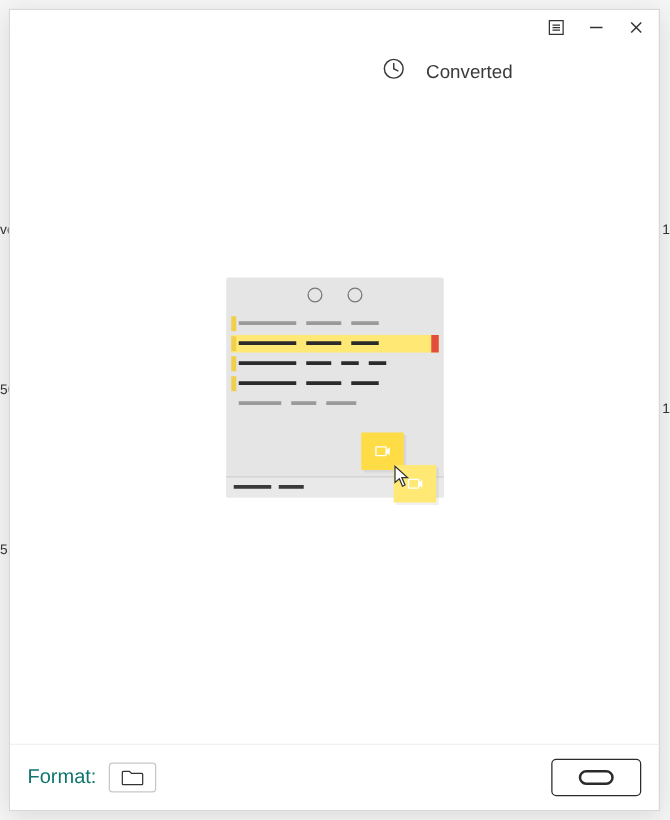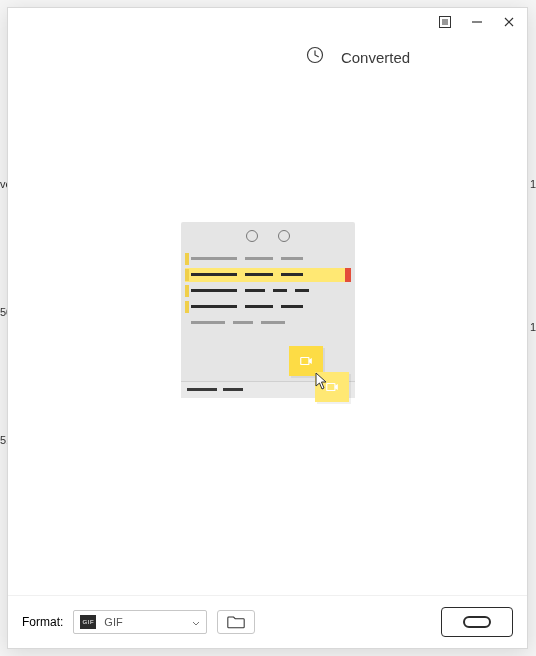--- a/index.html
+++ b/index.html
@@ -154,22 +154,22 @@
   
   .footer {
     height: 52px;
     border-top: 1px solid #f0f0f0;
     display: flex;
     align-items: center;
     padding: 0 14px;
     gap: 10px;
   }
   .footer-label {
-    font-size: 12px;
-    color: #000000;
+    font-size: 16px;
+    color: #0f766e;
   }
   .format-select {
     height: 22px;
     width: 120px;
     border: 1px solid #c7c7c7;
     border-radius: 2px;
     display: flex;
     align-items: center;
     padding: 0 6px;
     gap: 8px;
@@ -318,29 +318,20 @@
       <div class="cursor">
         <svg viewBox="0 0 14 18">
           <path d="M1 1 L1 14 L4.5 11 L7 17 L9 16 L6.5 10 L11 10 Z" fill="#fff" stroke="#333" stroke-width="1"></path>
         </svg>
       </div>
     </div>
   </div>
 
   <div class="footer">
     <span class="footer-label">Format:</span>
-    <div class="format-select">
-      <span class="gif-badge">GIF</span>
-      <span class="value">GIF</span>
-      <span class="chev">
-        <svg width="8" height="6" viewBox="0 0 8 6">
-            <path d="M1 1 L4 4 L7 1" fill="none" stroke="#777" stroke-width="1"></path>
-          </svg>
-      </span>
-    </div>
     <div class="folder-btn">
       <svg width="18" height="14" viewBox="0 0 22 16">
         <path d="M1 3 L1 14 Q1 15 2 15 L20 15 Q21 15 21 14 L21 5 Q21 4 20 4 L10 4 L8 2 L2 2 Q1 2 1 3 Z" fill="none" stroke="#333" stroke-width="1.3"></path>
       </svg>
     </div>
     <div class="spacer"></div>
     <div class="convert-btn">
       <svg width="30" height="14" viewBox="0 0 30 14">
         <rect x="2" y="2" width="26" height="10" rx="5" fill="none" stroke="#2b2b2b" stroke-width="2"></rect>
       </svg>

